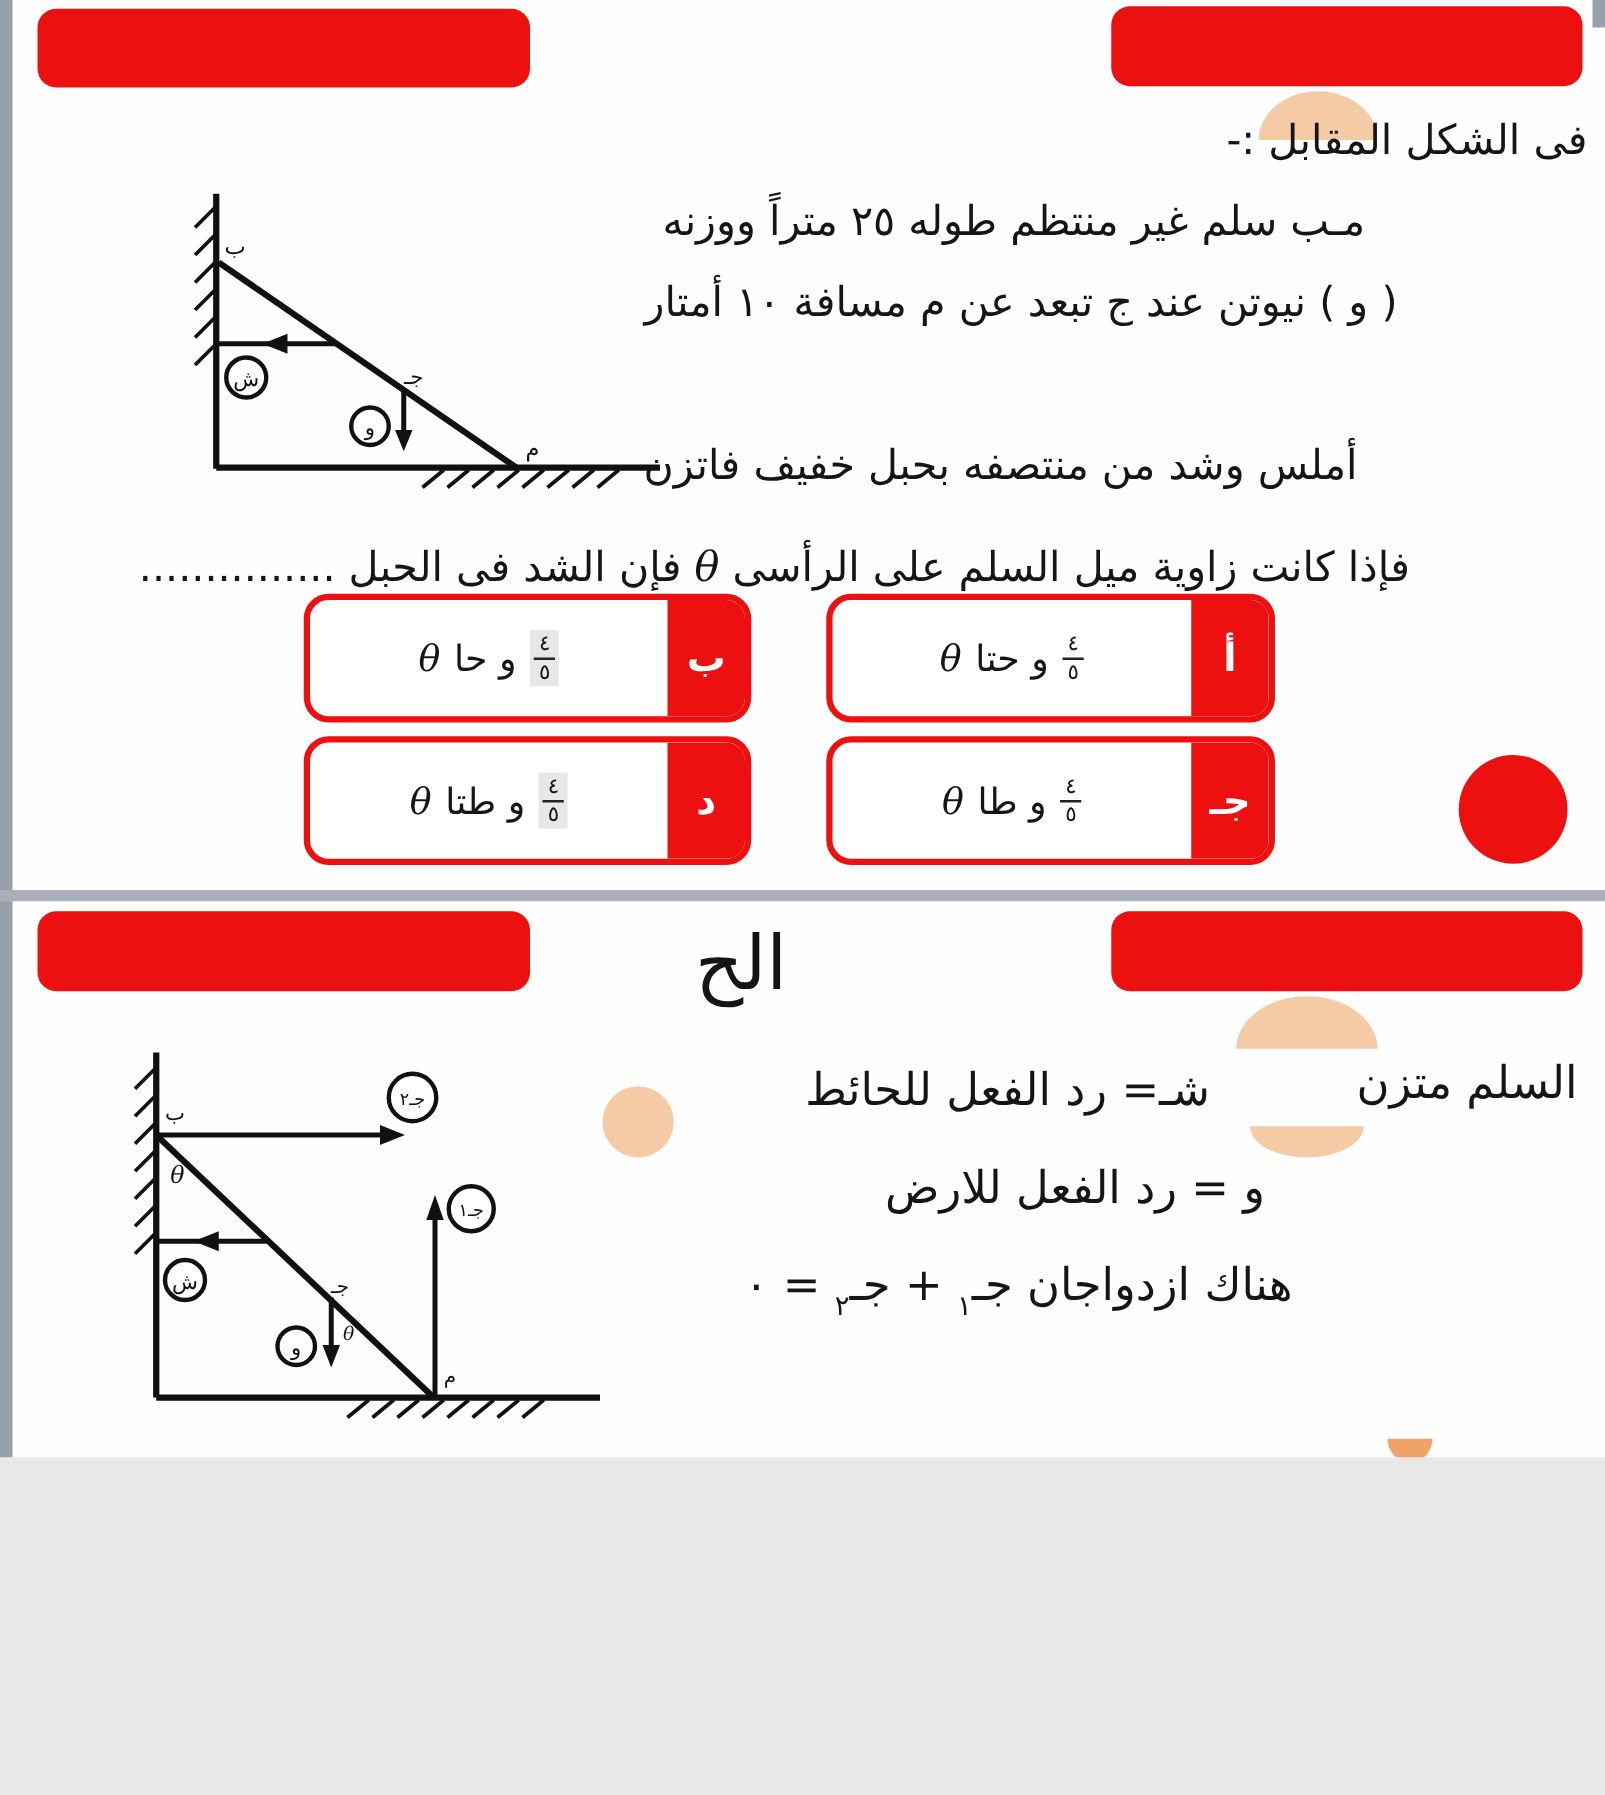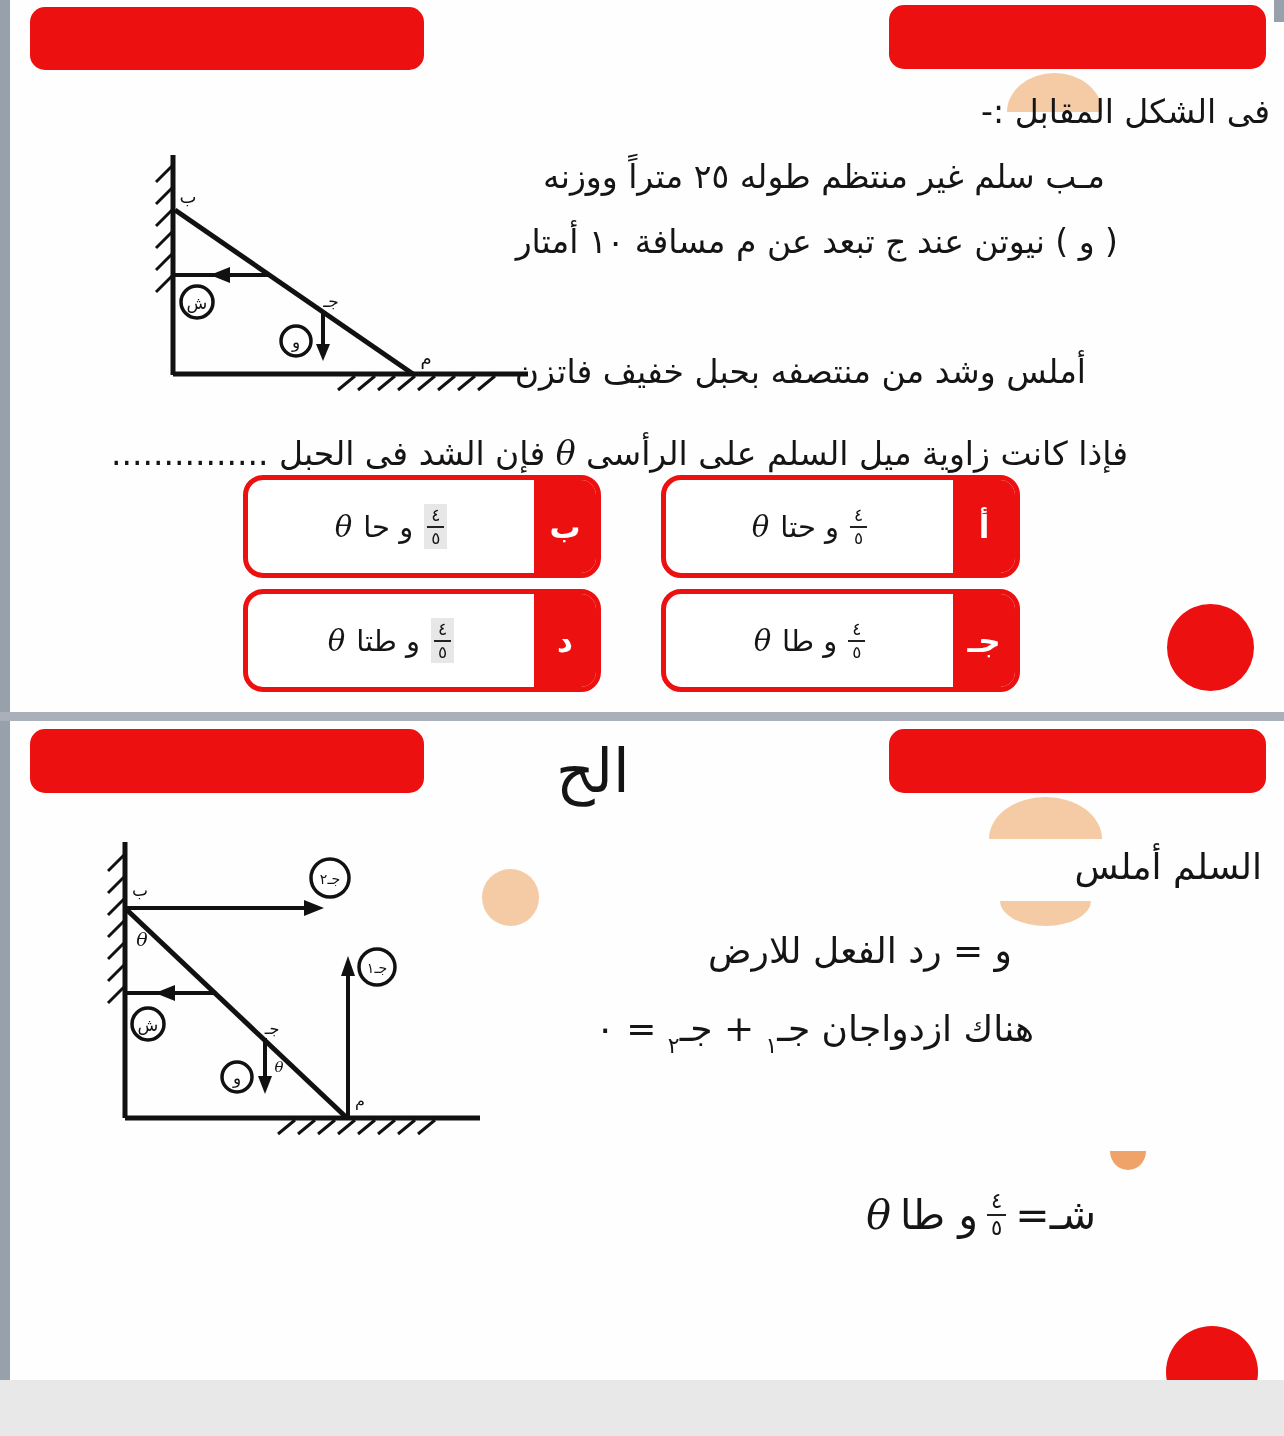--- a/index.html
+++ b/index.html
@@ -1,16 +1,16 @@
 <!DOCTYPE html>
 <html lang="ar"><head>
 <meta charset="utf-8">
 <style>
   html,body{margin:0;padding:0;background:#e8e8e8;}
-  #page{position:relative;width:1284px;height:1380px;background:#fefefe;overflow:hidden;
+  #page{position:relative;width:1284px;height:1166px;background:#fefefe;overflow:hidden;
         font-family:"DejaVu Sans",sans-serif;color:#151515;margin:0 auto;}
   .bar{position:absolute;background:#ed1010;border-radius:15px;}
   .strip{position:absolute;background:#98a0ab;}
   .divider{position:absolute;left:0;top:712px;width:1284px;height:9px;background:#a9b0ba;}
   .dot{position:absolute;background:#ed1010;border-radius:50%;}
   .peach{position:absolute;background:#f4cba5;}
   .dome{border-radius:50% 50% 0 0 / 100% 100% 0 0;}
   .bowl{border-radius:0 0 50% 50% / 0 0 100% 100%;}
   .qline{position:absolute;direction:rtl;white-space:nowrap;font-size:33px;}
   .sline{position:absolute;direction:rtl;white-space:nowrap;font-size:36px;}
@@ -39,21 +39,21 @@
 <div id="page">
 
   <div class="strip" style="left:0;top:0;width:10px;height:1436px;"></div>
   <div class="strip" style="left:1274px;top:0;width:10px;height:22px;"></div>
 
   <div class="bar" style="left:30px;top:7px;width:394px;height:63px;"></div>
   <div class="bar" style="left:889px;top:5px;width:377px;height:64px;"></div>
   <div class="peach dome" style="left:1007px;top:73px;width:95px;height:39px;"></div>
 
   <div class="qline" style="top:92px;right:14px;">فى الشكل المقابل :-</div>
-  <div class="qline" style="top:157px;right:179px;">مـب سلم غير منتظم طوله ٢٥ متراً ووزنه</div>
+  <div class="qline" style="top:157px;right:192px;">مـب سلم غير منتظم طوله ٢٥ متراً ووزنه</div>
   <div class="qline" style="top:222px;right:166px;">( و ) نيوتن عند ج تبعد عن م مسافة ١٠ أمتار</div>
   <div class="qline" style="top:352px;right:198px;">أملس وشد من منتصفه بحبل خفيف فاتزن</div>
   <div class="qline" style="top:414px;right:156px;margin-top:20px;"><span>فإذا كانت زاوية ميل السلم على الرأسى </span><span class="theta">θ</span><span> فإن الشد فى الحبل ...............</span></div>
 
   <svg style="left:130px;top:147px;" width="410" height="255" viewBox="0 0 410 255">
     <g stroke="#111" stroke-width="3">
       <line x1="26" y1="35" x2="43" y2="18"></line>
         <line x1="26" y1="57" x2="43" y2="40"></line>
       <line x1="26" y1="79" x2="43" y2="62"></line>
         <line x1="26" y1="101" x2="43" y2="84"></line>
@@ -140,21 +140,22 @@
 
   <div class="bar" style="left:30px;top:729px;width:394px;height:64px;"></div>
   <div class="bar" style="left:889px;top:729px;width:377px;height:64px;"></div>
   <div class="title">الح</div>
 
   <div class="peach dome" style="left:989px;top:797px;width:113px;height:42px;"></div>
   <div class="peach bowl" style="left:1000px;top:901px;width:91px;height:25px;"></div>
   <div class="peach" style="left:482px;top:869px;width:57px;height:57px;border-radius:50%;"></div>
   <div class="peach bowl" style="left:1110px;top:1151px;width:36px;height:19px;background:#efa368;"></div>
 
-  <div class="sline" style="top:846px;right:22px;">السلم أملس</div>
+  <div class="sline" style="top:846px;right:22px;">السلم متزن</div>
+  <div class="sline" style="top:852px;right:316px;">شـ= رد الفعل للحائط</div>
   <div class="sline" style="top:930px;right:272px;">و = رد الفعل للارض</div>
   <div class="sline" style="top:1008px;right:250px;"><span>هناك ازدواجان جـ</span><sub class="cidx">١</sub><span> + جـ</span><sub class="cidx">٢</sub><span> = ٠</span></div>
 
 
   <div class="eq eq2" style="top:1190px;right:188px;">
     <span>شـ=</span>
     <span class="frac">
         <span class="ft">٤</span>
         <span class="fb">٥</span>
       </span>

